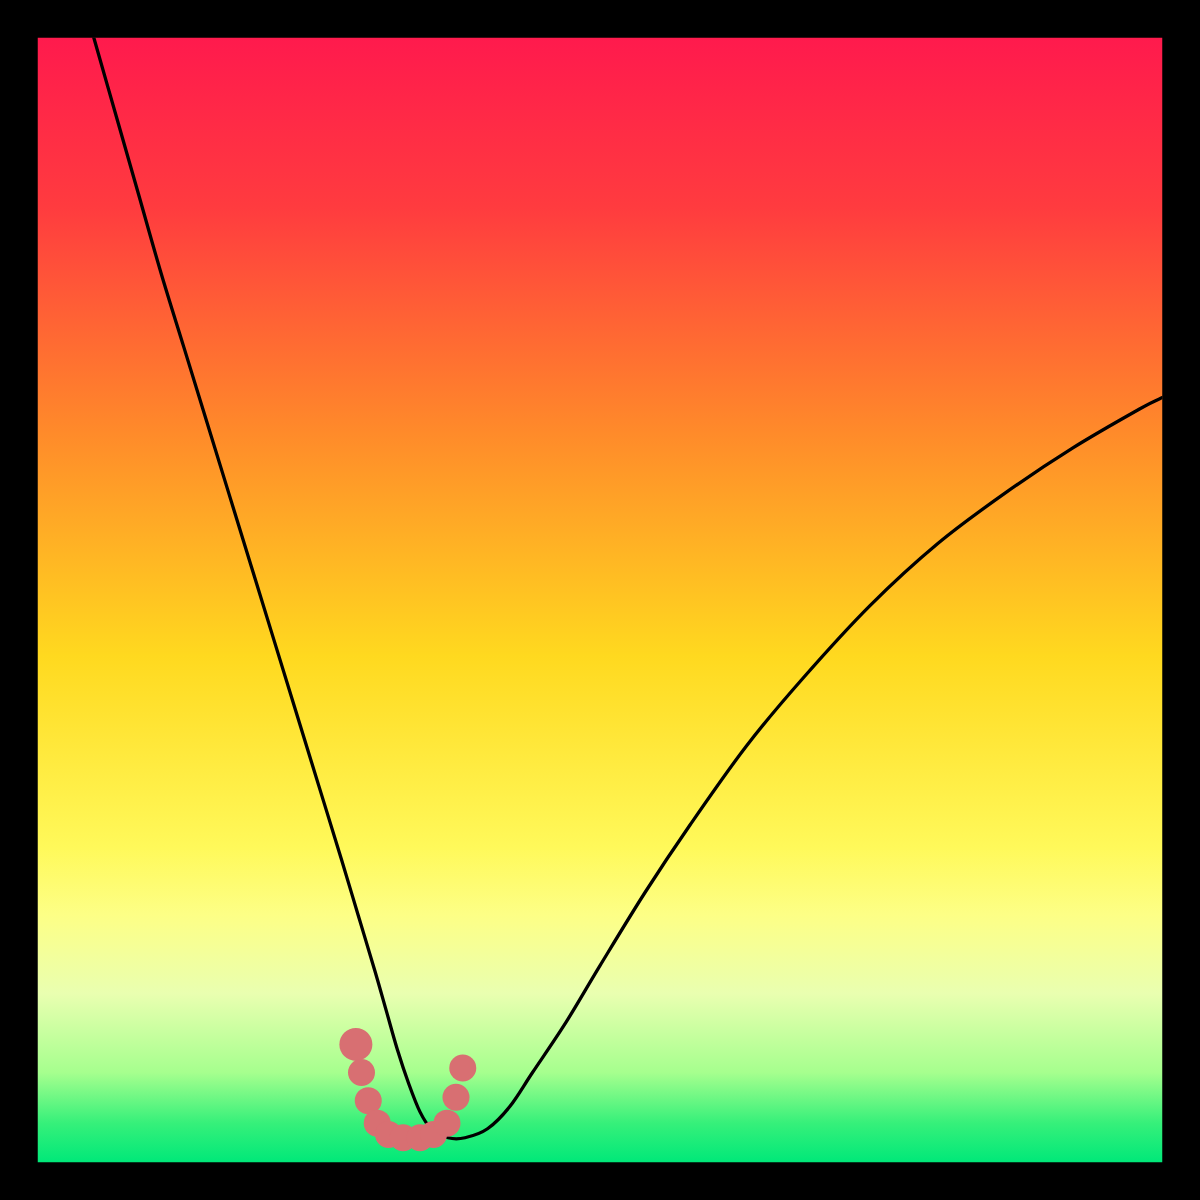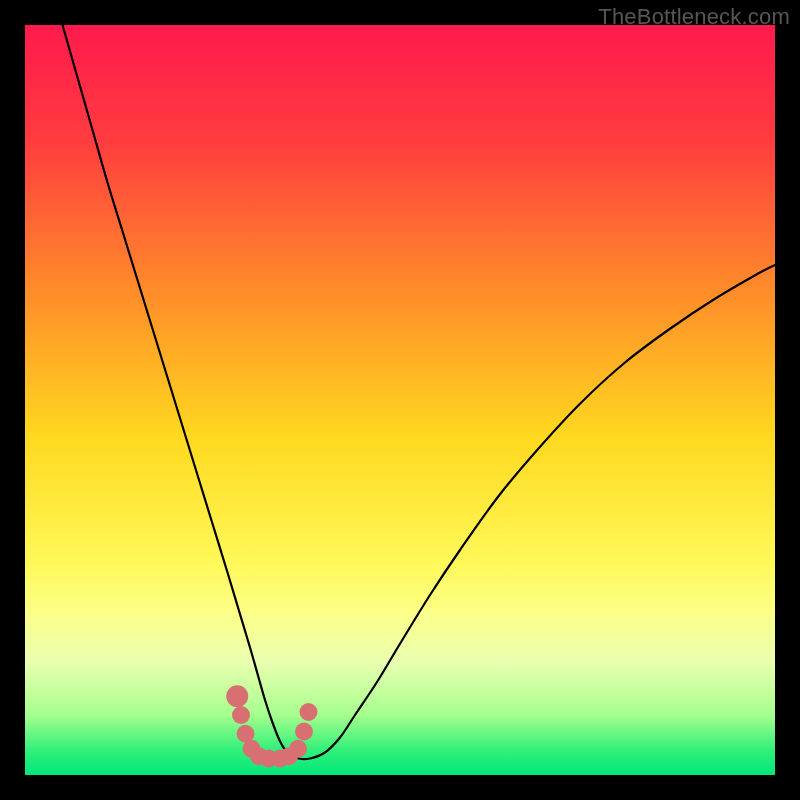--- a/index.html
+++ b/index.html
@@ -69,14 +69,13 @@
           <circle cx="234" cy="731.25" r="9" fill="#d86f72"></circle>
           <circle cx="243.75" cy="733.5" r="9" fill="#d86f72"></circle>
           <circle cx="255.00000000000003" cy="733.5" r="9" fill="#d86f72"></circle>
           <circle cx="264" cy="731.25" r="9" fill="#d86f72"></circle>
           <circle cx="273" cy="723.75" r="9" fill="#d86f72"></circle>
           <circle cx="279.00000000000006" cy="706.5" r="9" fill="#d86f72"></circle>
           <circle cx="283.49999999999994" cy="687" r="9" fill="#d86f72"></circle>
         </g>
     </svg>
   </div>
-  <div class="watermark">TheBottleneck.com</div>
 </div>
 
 </body></html>

